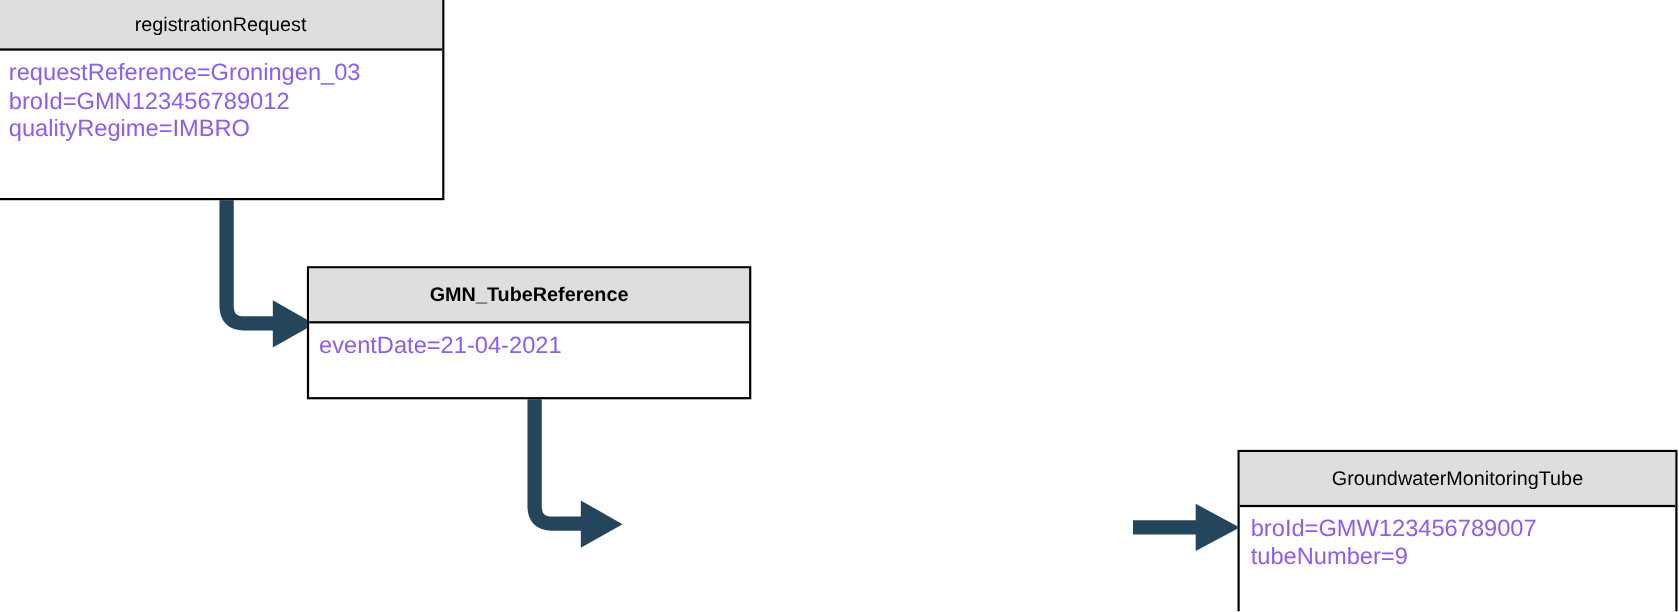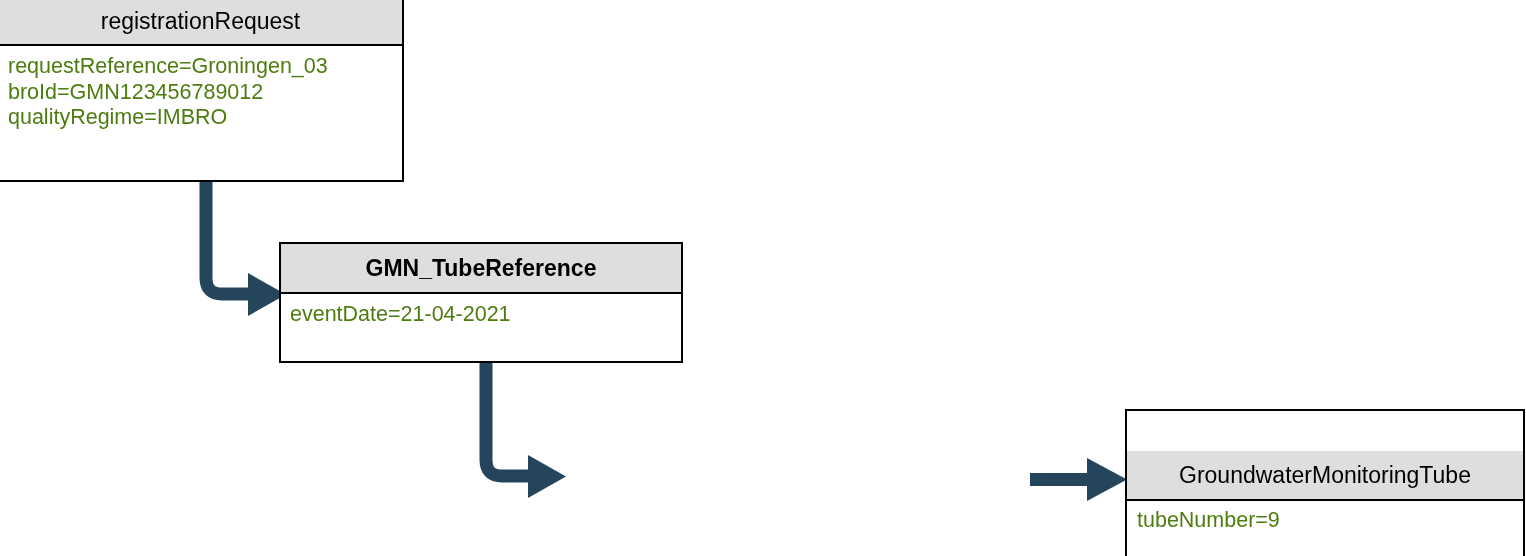--- a/index.html
+++ b/index.html
@@ -27,32 +27,32 @@
     box-sizing: border-box;
     border: 2px solid #000000;
     background: #ffffff;
     overflow: hidden;
   }
   .node-header {
     box-sizing: border-box;
     background: #dedede;
     border-bottom: 2px solid #000000;
     color: #000000;
-    font-size: 23px;
+    font-size: 18px;
     line-height: 1;
     white-space: nowrap;
     display: flex;
     align-items: center;
     justify-content: center;
     overflow: hidden;
   }
   .node-body {
     box-sizing: border-box;
     padding: 8px 4px 0 9px;
-    color: #4d7c0f;
+    color: #8b5cf6;
     font-size: 21.5px;
     line-height: 25.5px;
     white-space: nowrap;
     overflow: hidden;
   }
   .attr {
     white-space: nowrap;
     overflow: hidden;
   }
 
@@ -60,21 +60,21 @@
   #node-registration-request { left: -3px;   top: -3px;  width: 407px; height: 185px; }
   #node-registration-request .node-header { height: 47px; }
 
   #node-gmn-tubereference    { left: 279px;  top: 242px; width: 404px; height: 121px; }
   #node-gmn-tubereference .node-header { height: 50px; font-weight: bold; }
 
   #node-measuring-point      { left: 560px;  top: 429px; width: 483px; height: 100px; }
   #node-measuring-point .node-header { height: 47px; }
 
   #node-groundwater-monitoring-tube { left: 1125px; top: 409px; width: 400px; height: 160px; }
-  #node-groundwater-monitoring-tube .node-header { height: 50px; margin-top: 40px; }
+  #node-groundwater-monitoring-tube .node-header { height: 50px; }
   #node-groundwater-monitoring-tube .node-body { padding-top: 7px; padding-left: 10px; }
 
   
   .connector {
     position: absolute;
     overflow: visible;
   }
   .connector svg { display: block; overflow: visible; }
 
   #edge-registration-to-tuberef { left: 150px; top: 170px; }
@@ -120,17 +120,18 @@
     <div class="node-header">GMN_TubeReference</div>
     <div class="node-body">
       <div class="attr">eventDate=21-04-2021</div>
     </div>
   </div>
 
 
   <div class="node" id="node-groundwater-monitoring-tube">
     <div class="node-header">GroundwaterMonitoringTube</div>
     <div class="node-body">
+      <div class="attr">broId=GMW123456789007</div>
       <div class="attr">tubeNumber=9</div>
     </div>
   </div>
 
 </div>
 
 </body></html>

